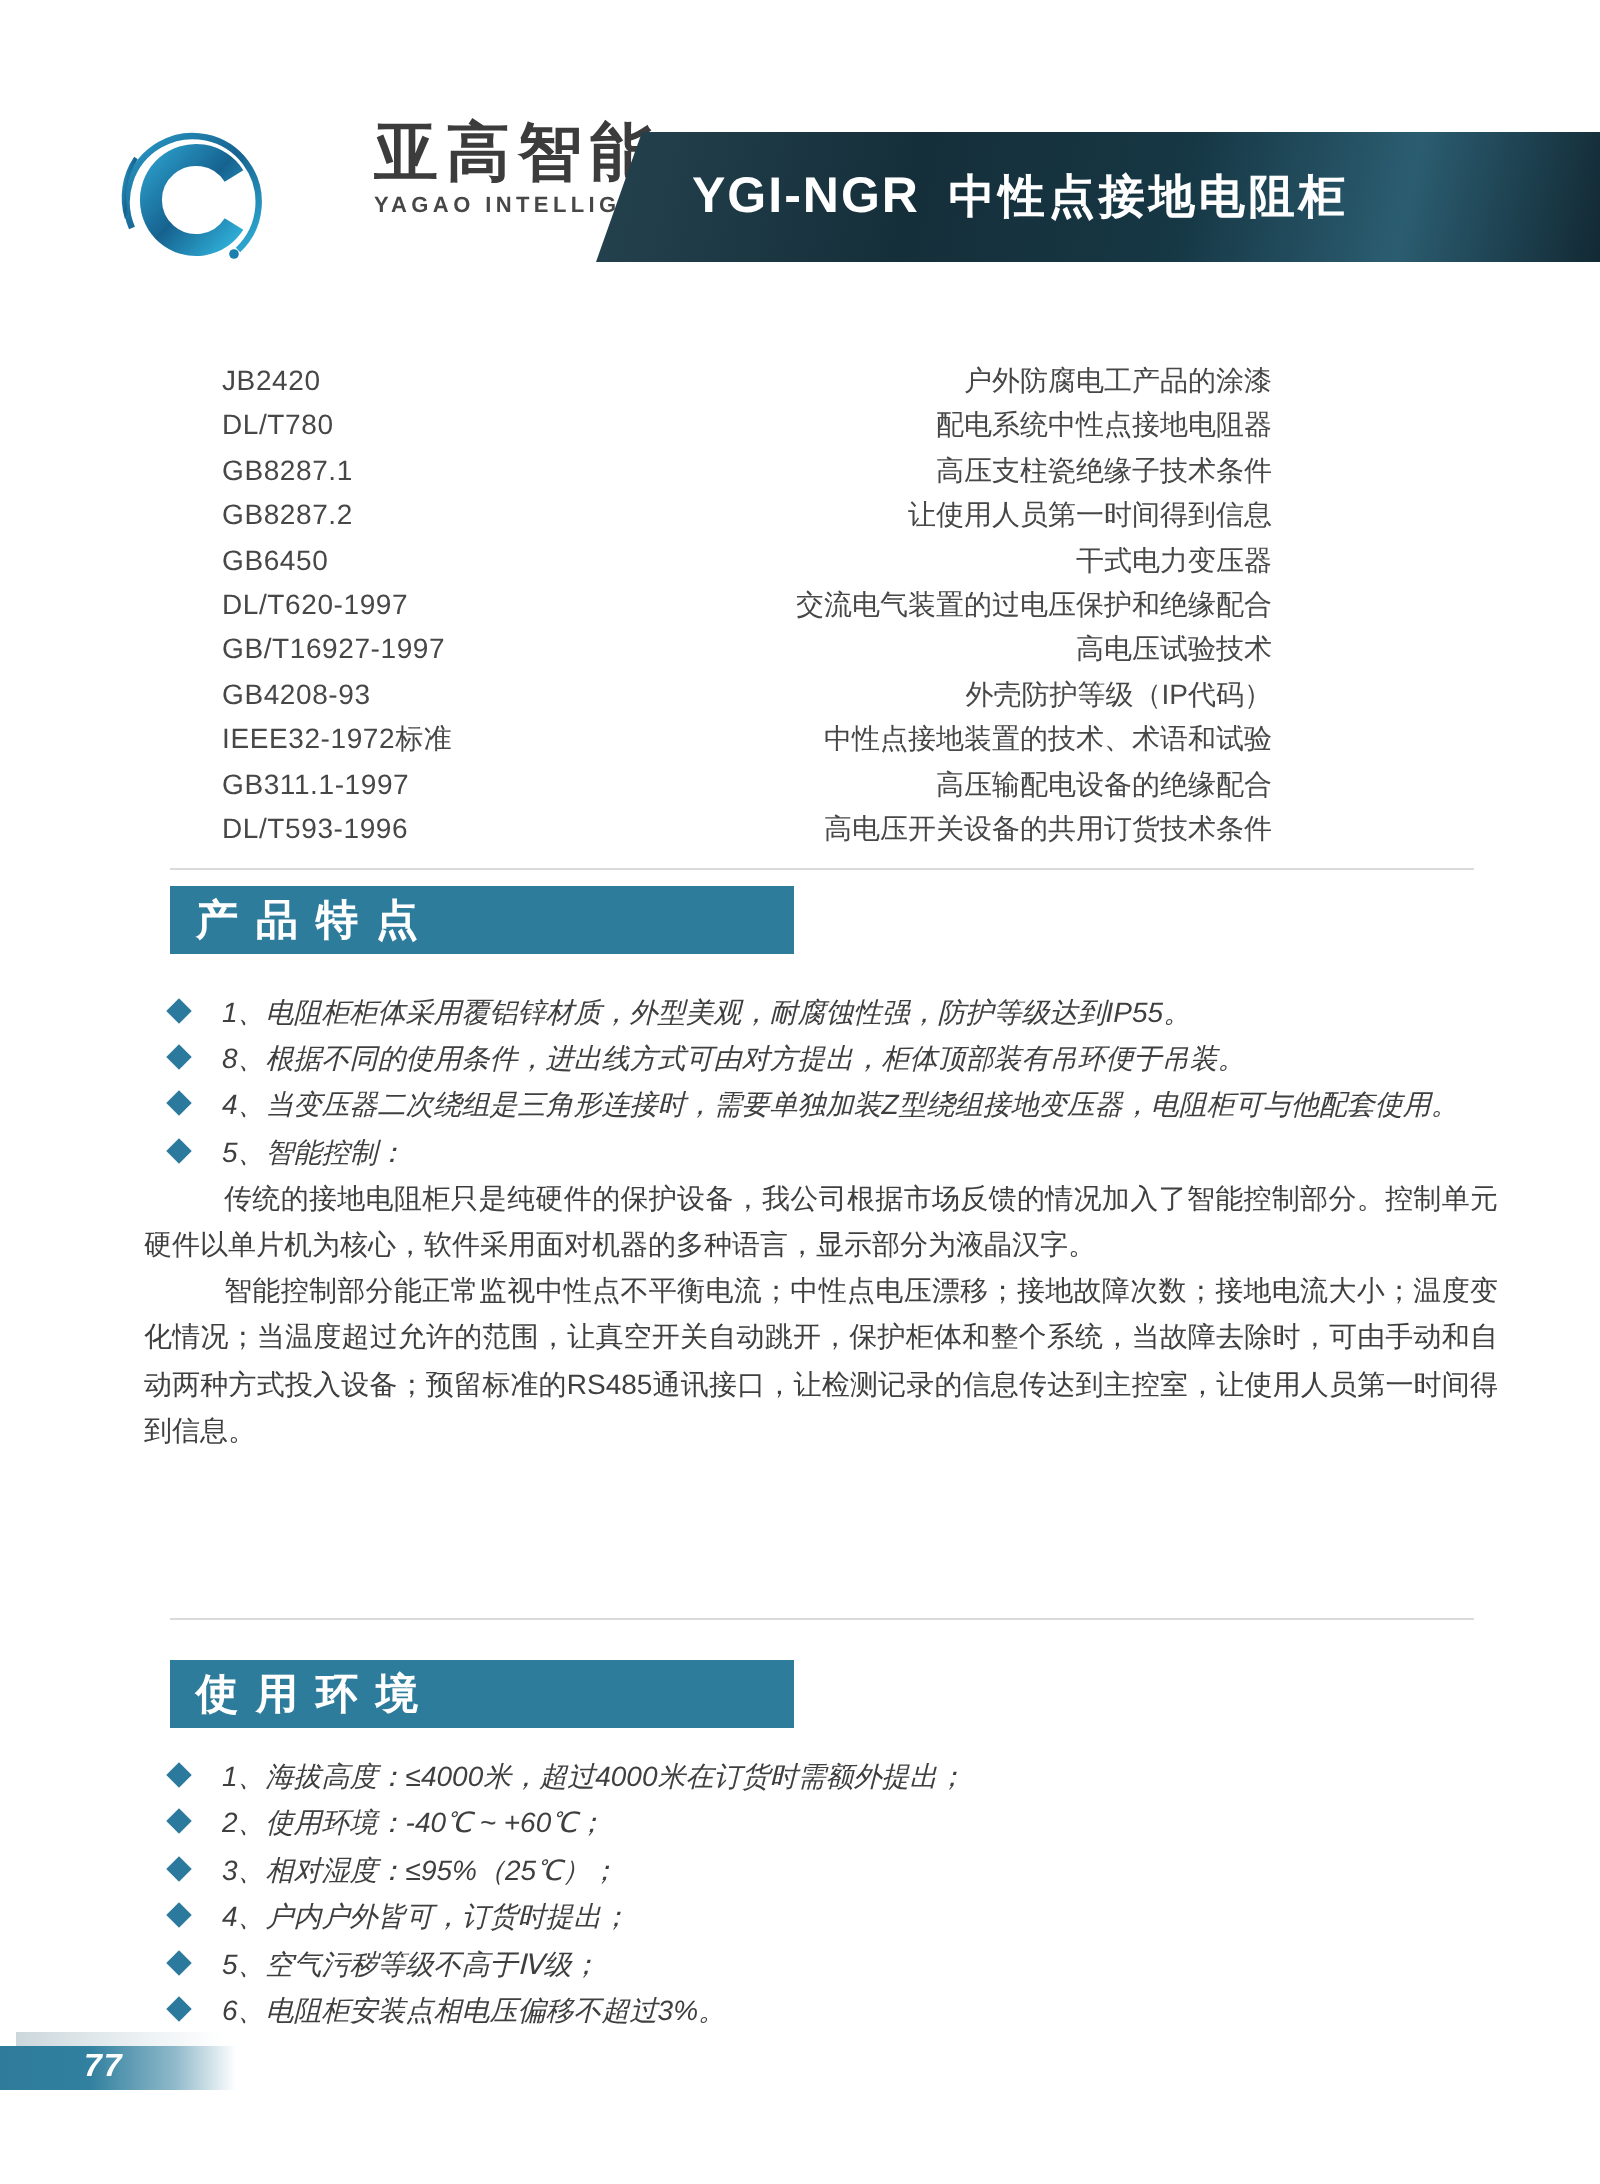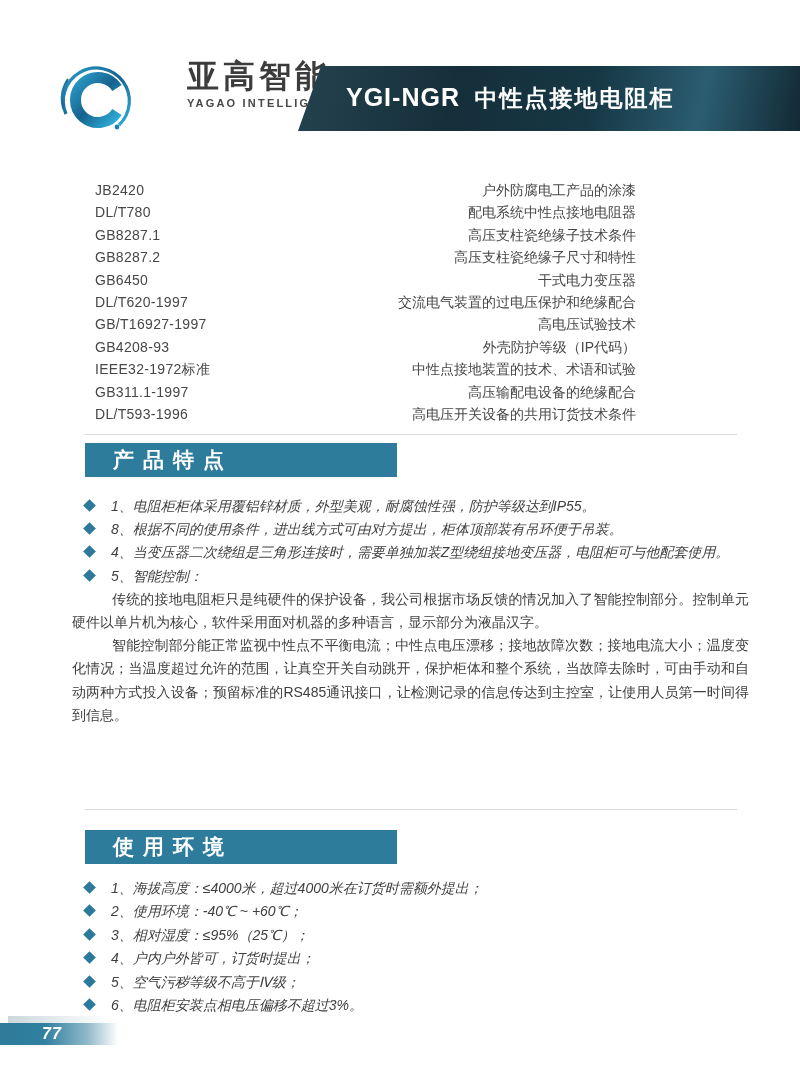--- a/index.html
+++ b/index.html
@@ -19,27 +19,27 @@
           clip-path:polygon(23px 0,100% 0,100% 100%,0 100%);
           display:flex;align-items:center;}
   .banner-title{color:#ffffff;font-weight:bold;padding-left:48px;white-space:nowrap;}
   .banner-model{font-size:25px;letter-spacing:1px;}
   .banner-product{font-size:23px;letter-spacing:2px;margin-left:10px;}
 
   
   .standards{position:absolute;left:95px;top:179px;width:541px;}
   .std-row{display:flex;justify-content:space-between;align-items:baseline;
            font-size:14px;line-height:22.4px;color:#474747;}
-  .std-code{white-space:nowrap;letter-spacing:0.3px;}
+  .std-code{white-space:nowrap;letter-spacing:0.3px;margin-left:16px;}
   .std-desc{white-space:nowrap;}
 
   
   .topline{position:absolute;left:85px;width:652px;height:1px;background:#dadada;}
   .sec-header{position:absolute;left:85px;width:312px;height:34px;background:#2e7c9b;
-              color:#ffffff;display:flex;align-items:center;box-sizing:border-box;padding-left:28px;
+              color:#ffffff;display:flex;align-items:center;box-sizing:border-box;padding-left:13px;
               font-family:"Liberation Serif",serif;font-weight:bold;font-size:21px;letter-spacing:9px;}
   #features-topline{top:434px;}
   #features-header{top:443px;}
   #environment-topline{top:809px;}
   #environment-header{top:818px;margin-top:12px;}
 
   
   .features-body{position:absolute;left:72px;top:495px;width:677px;
                  font-size:14px;line-height:23.2px;color:#3f3f3f;text-align:justify;}
   .env-body{position:absolute;left:72px;top:877px;width:677px;
@@ -99,21 +99,21 @@
       <div class="std-row">
         <span class="std-code">DL/T780</span>
         <span class="std-desc">配电系统中性点接地电阻器</span>
       </div>
       <div class="std-row">
         <span class="std-code">GB8287.1</span>
         <span class="std-desc">高压支柱瓷绝缘子技术条件</span>
       </div>
       <div class="std-row">
         <span class="std-code">GB8287.2</span>
-        <span class="std-desc">高压支柱瓷绝缘子尺寸和特性</span>
+        <span class="std-desc">让使用人员第一时间得到信息</span>
       </div>
       <div class="std-row">
         <span class="std-code">GB6450</span>
         <span class="std-desc">干式电力变压器</span>
       </div>
       <div class="std-row">
         <span class="std-code">DL/T620-1997</span>
         <span class="std-desc">交流电气装置的过电压保护和绝缘配合</span>
       </div>
       <div class="std-row">

